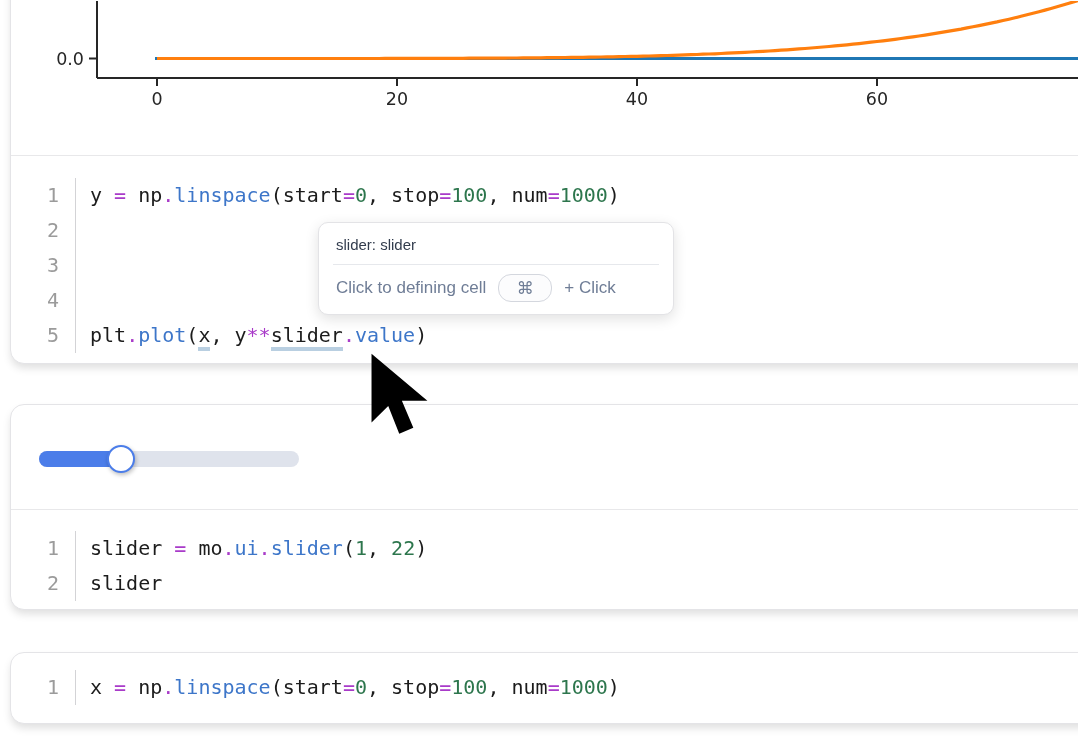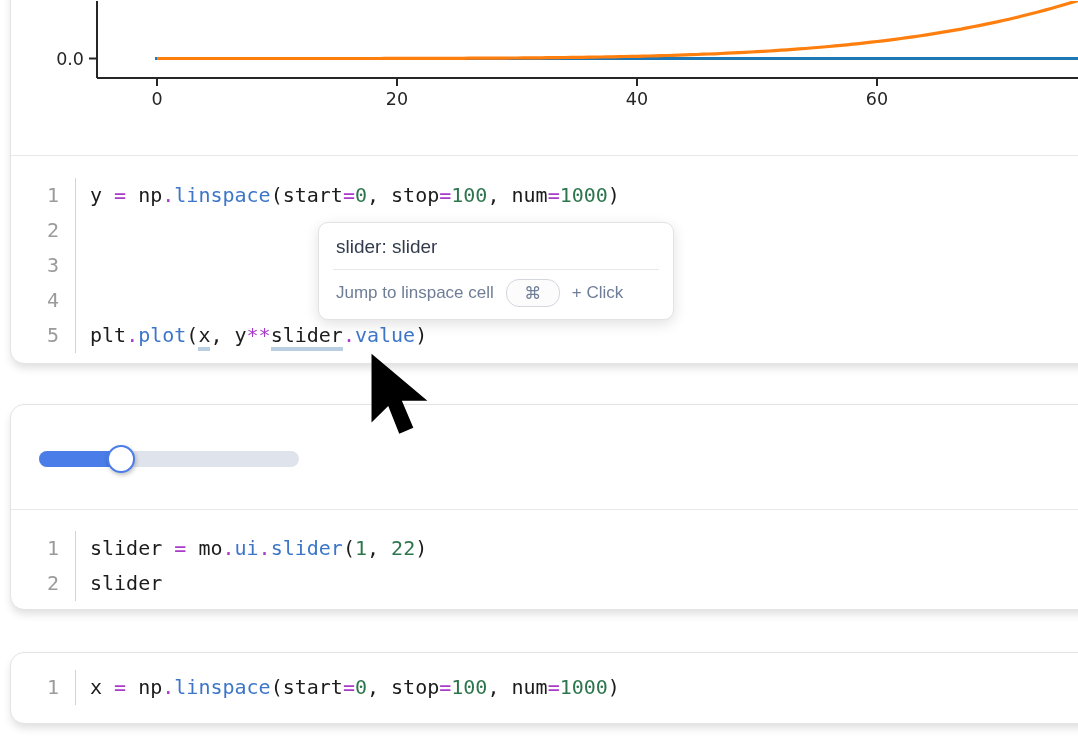--- a/index.html
+++ b/index.html
@@ -26,21 +26,21 @@
   .tk-u{border-bottom:4px solid #b9cfe1;}
   
   #chart-svg{position:absolute;left:0;top:30px;}
   .mpl-ticklabel{font-family:"DejaVu Sans",sans-serif;font-size:17.5px;fill:#262626;}
   
   .tooltip{
     position:absolute;left:318px;top:222px;width:356px;z-index:40;
     background:#ffffff;border:1px solid #e3e3e6;border-radius:10px;
     box-shadow:0 4px 14px rgba(0,0,0,0.12);box-sizing:border-box;
   }
-  .tooltip-title{padding:13px 17px 11px 17px;font-size:19px;color:#323c4d;}
+  .tooltip-title{padding:13px 17px 11px 17px;font-size:15px;color:#323c4d;}
   .tooltip-divider{border-top:1px solid #e6e8ec;margin:0 14px;}
   .tooltip-row{display:flex;align-items:center;gap:12px;padding:9px 17px 12px 17px;
     font-size:17px;color:#6f7d96;}
   .kbd{
     display:inline-flex;align-items:center;justify-content:center;
     min-width:30px;height:26px;padding:0 11px;border:1.5px solid #d4d7de;
     border-radius:13px;background:#fcfcfd;color:#6f7d96;font-size:17px;
   }
   
   .slider-track{position:absolute;left:28px;top:46px;width:260px;height:16px;
@@ -80,21 +80,21 @@
       <div class="code-line"><div class="gutter">3</div><div class="code-text"></div></div>
       <div class="code-line"><div class="gutter">4</div></div>
       <div class="code-line"><div class="gutter">5</div><div class="code-text"><span class="tk-p">plt</span><span class="tk-o">.</span><span class="tk-f">plot</span><span class="tk-p">(</span><span class="tk-p tk-u">x</span><span class="tk-p">, y</span><span class="tk-o">**</span><span class="tk-p tk-u">slider</span><span class="tk-o">.</span><span class="tk-f">value</span><span class="tk-p">)</span></div></div>
     </div>
 </div>
 
 <div class="tooltip">
   <div class="tooltip-title">slider: slider</div>
   <div class="tooltip-divider"></div>
   <div class="tooltip-row">
-    <span>Jump to linspace cell</span>
+    <span>Click to defining cell</span>
     <span class="kbd">⌘</span>
     <span>+ Click</span>
   </div>
 </div>
 
 <svg id="cursor" width="66" height="88" viewBox="0 0 15 19.5">
   <path d="M0.8,0.6 L0.8,16.2 L4.6,12.5 L7.1,18.8 L10.3,17.4 L7.7,11.3 L13.5,11.3 Z" fill="#000000"></path>
 </svg>
 
 <div class="cell" style="top:404px;height:204px;">

